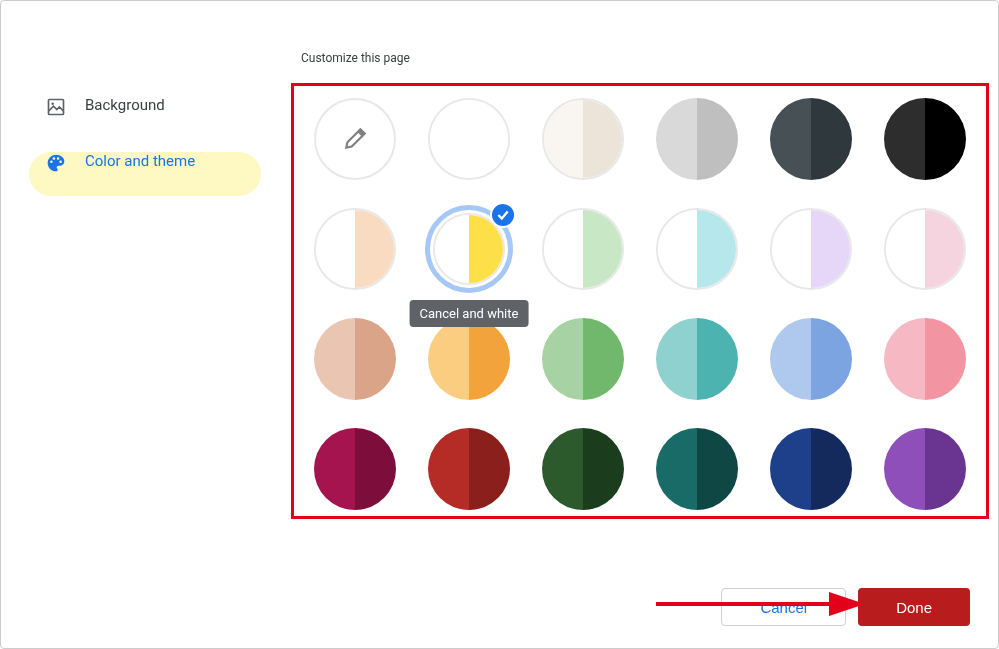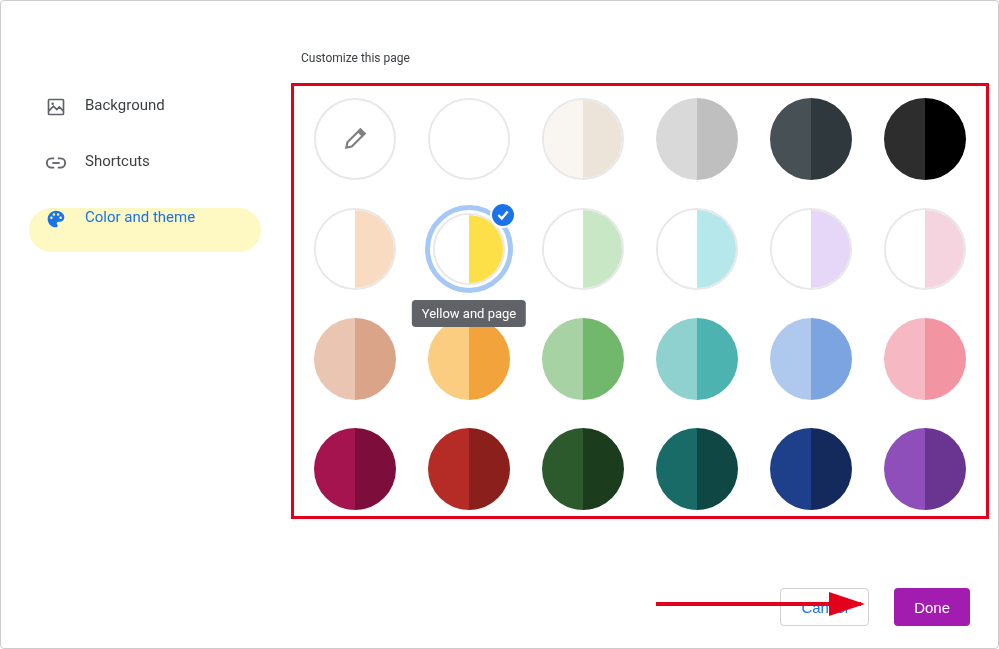--- a/index.html
+++ b/index.html
@@ -147,39 +147,38 @@
     .footer {
       display: flex;
       justify-content: flex-end;
       align-items: center;
       padding: 16px 28px 22px 0;
       gap: 12px;
       position: relative;
     }
     .btn {
       height: 38px;
-      padding: 0 20px;
+      padding: 0 38px;
       border-radius: 4px;
       font-size: 15px;
       cursor: pointer;
       display: flex;
       align-items: center;
       justify-content: center;
       border: none;
     }
     .btn-secondary {
       background: #fff;
       color: #1a73e8;
       border: 1px solid #d0d0d0;
     }
     .btn-primary {
-      background: #a21caf;
+      background: #b91c1c;
       color: #fff;
       font-weight: 500;
-      margin-left: 13px;
     }
     .annotation-arrow {
       position: absolute;
       left: 650px;
       top: 12px;
       pointer-events: none;
     }
   </style>
 </head>
 <body>
@@ -192,30 +191,20 @@
         <span class="icon">
           <svg width="20" height="20" viewBox="0 0 24 24" fill="none" stroke="#5f6368" stroke-width="2">
             <rect x="3" y="3" width="18" height="18" rx="1"></rect>
             <circle cx="8" cy="8" r="1.5" fill="#5f6368" stroke="none"></circle>
             <path d="M3 17 L9 11 L13 15 L16 12 L21 17"></path>
           </svg>
         </span>
         <span>Background</span>
       </div>
 
-      <div class="sidebar-item">
-        <span class="icon">
-          <svg width="22" height="22" viewBox="0 0 24 24" fill="none" stroke="#5f6368" stroke-width="2">
-            <path d="M10 7 H7 a5 5 0 0 0 0 10 h3"></path>
-            <path d="M14 7 h3 a5 5 0 0 1 0 10 h-3"></path>
-            <line x1="8" y1="12" x2="16" y2="12"></line>
-          </svg>
-        </span>
-        <span>Shortcuts</span>
-      </div>
 
       <div class="sidebar-item active">
         <span class="icon">
           <svg width="20" height="20" viewBox="0 0 24 24" fill="#1a73e8">
             <path d="M12 2C6.48 2 2 6.48 2 12s4.48 10 10 10c1.1 0 2-.9 2-2 0-.55-.22-1.05-.58-1.41-.36-.36-.58-.86-.58-1.41 0-1.1.9-2 2-2h2.36C20.07 15.18 22 12.73 22 10 22 5.58 17.52 2 12 2zM6.5 12C5.67 12 5 11.33 5 10.5S5.67 9 6.5 9 8 9.67 8 10.5 7.33 12 6.5 12zm3-4C8.67 8 8 7.33 8 6.5S8.67 5 9.5 5s1.5.67 1.5 1.5S10.33 8 9.5 8zm5 0c-.83 0-1.5-.67-1.5-1.5S13.67 5 14.5 5s1.5.67 1.5 1.5S15.33 8 14.5 8zm3 4c-.83 0-1.5-.67-1.5-1.5S16.67 9 17.5 9s1.5.67 1.5 1.5-.67 1.5-1.5 1.5z"></path>
           </svg>
         </span>
         <span>Color and theme</span>
       </div>
     </div>
@@ -272,21 +261,21 @@
             <div class="swatch border-light selected">
               <div class="swatch-inner">
                 <div class="swatch-half" style="background: rgb(255, 255, 255);"></div>
                 <div class="swatch-half" style="background: rgb(253, 224, 71);"></div>
               </div>
               <div class="check-badge">
                 <svg width="14" height="14" viewBox="0 0 24 24" fill="none" stroke="#fff" stroke-width="4">
                   <polyline points="4,12 10,18 20,6"></polyline>
                 </svg>
               </div>
-              <div class="tooltip">Yellow and page</div>
+              <div class="tooltip">Cancel and white</div>
             </div>
             <div class="swatch border-light">
               <div class="swatch-inner">
                 <div class="swatch-half" style="background: rgb(255, 255, 255);"></div>
                 <div class="swatch-half" style="background: rgb(199, 231, 197);"></div>
               </div>
             </div>
             <div class="swatch border-light">
               <div class="swatch-inner">
                 <div class="swatch-half" style="background: rgb(255, 255, 255);"></div>

